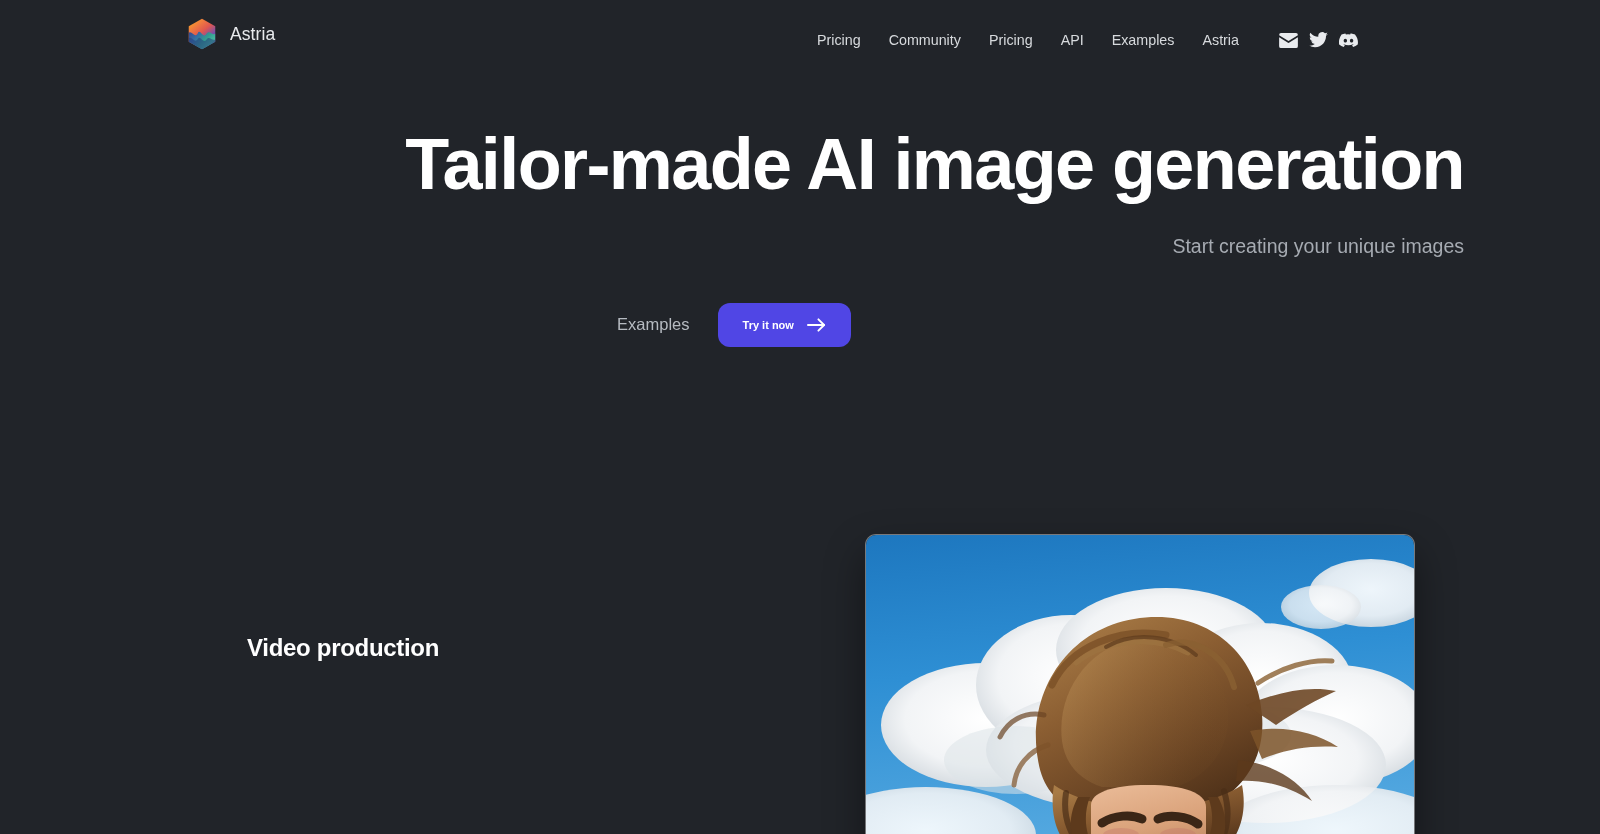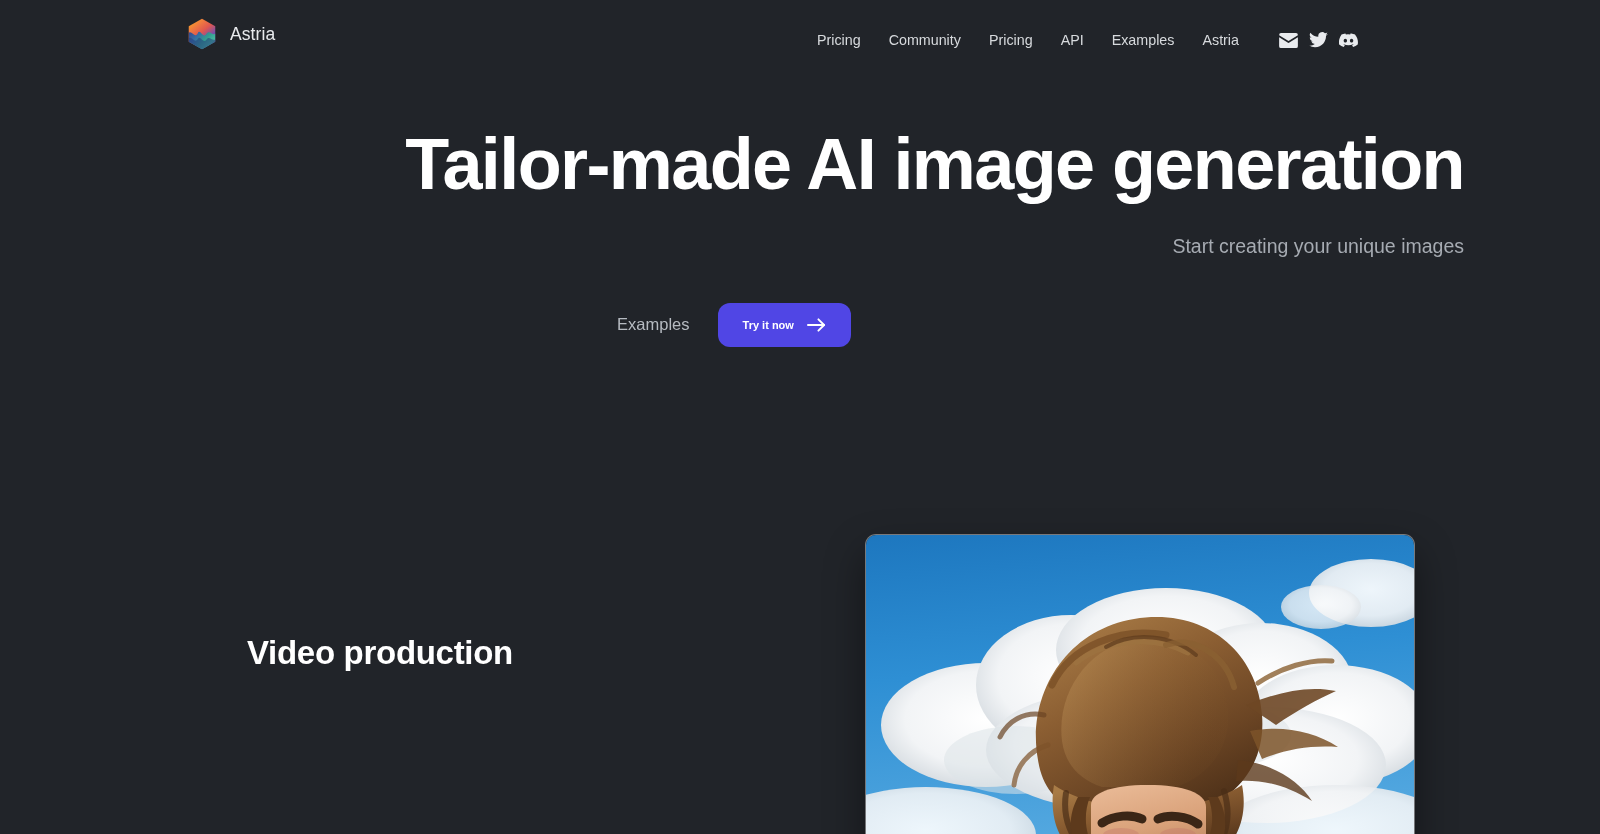--- a/index.html
+++ b/index.html
@@ -60,21 +60,21 @@
 
   
   .feature {
     position:absolute; top:524px; left:0; width:1600px; height:310px;
     display:flex; align-items:flex-start;
   }
   .feature-text {
     width:620px; margin-left:247px; padding-top:110px;
   }
   .feature-title {
-    font-size:33px; font-weight:bold; color:#ffffff; letter-spacing:-.3px;
+    font-size:24px; font-weight:bold; color:#ffffff; letter-spacing:-.3px;
   }
   .feature-body {
     margin-top:14px; font-size:17.5px; line-height:1.62; color:#a9aeb5;
     max-width:510px;
   }
 
   .feature-media {
     position:absolute; left:866px; top:11px;
     width:548px; height:320px;
     border-radius:10px;

